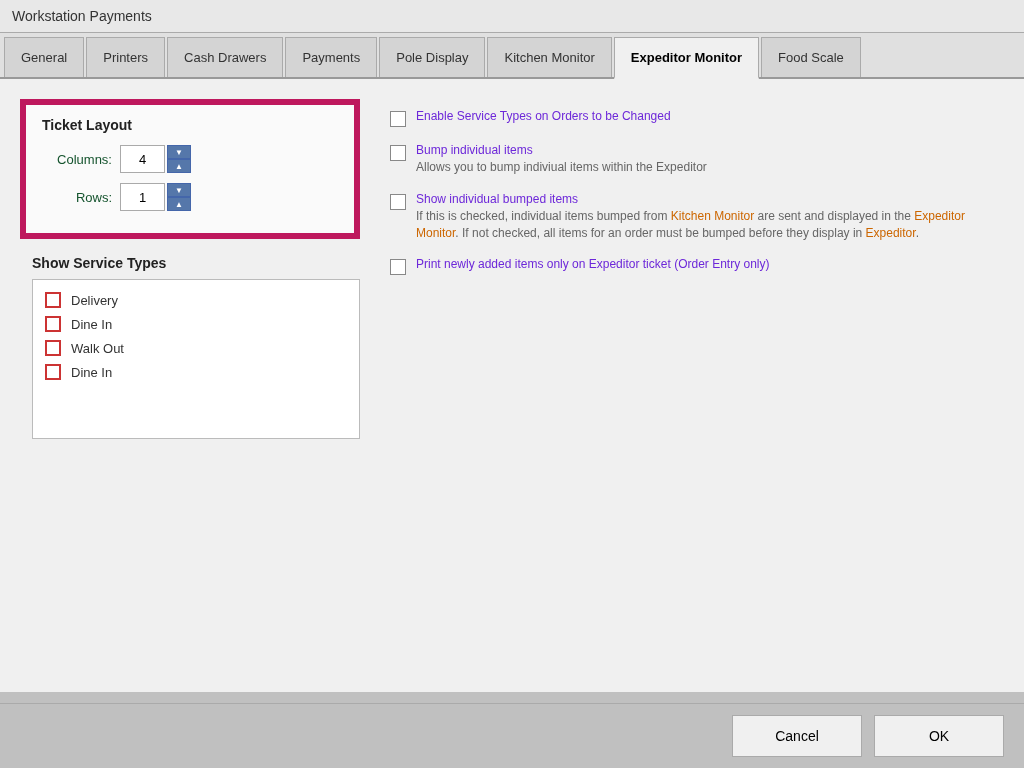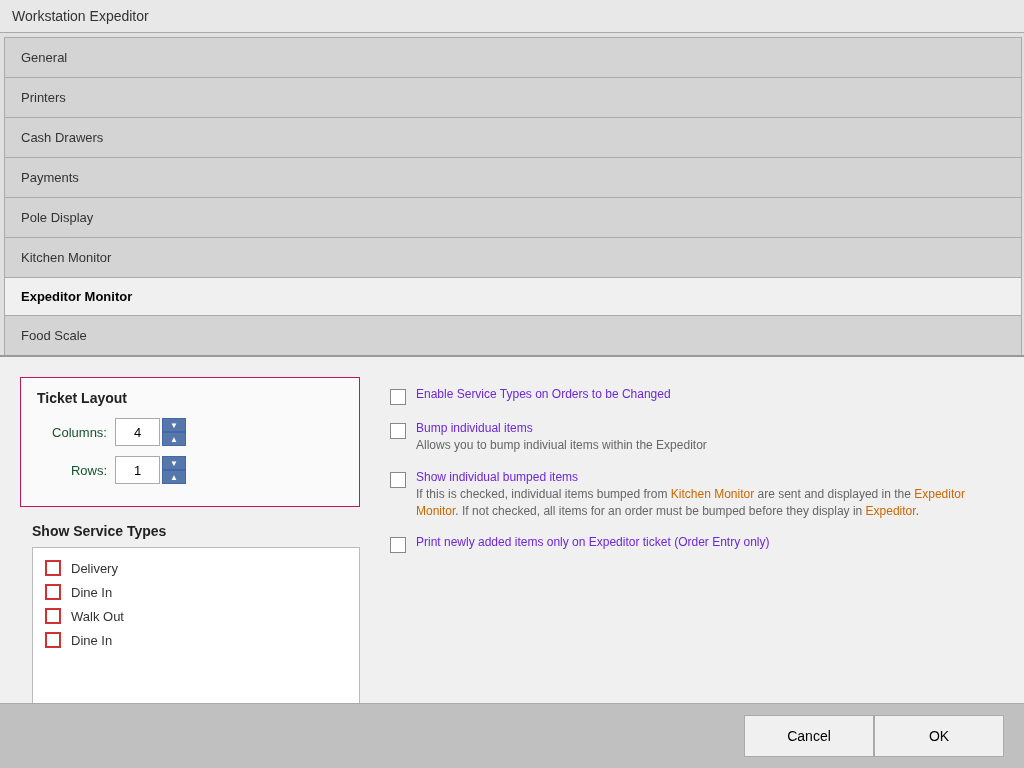--- a/index.html
+++ b/index.html
@@ -13,21 +13,20 @@
       color: #333;
       border-bottom: 1px solid #aaa;
     }
 
     .tabs-container {
       background: #e0e0e0;
       display: flex;
       border-bottom: 2px solid #999;
       padding-top: 4px;
       padding-left: 4px;
-      flex-direction: column;
     }
 
     .tab {
       padding: 8px 16px;
       font-size: 13px;
       cursor: pointer;
       background: #d4d4d4;
       border: 1px solid #aaa;
       border-bottom: none;
       margin-right: 2px;
@@ -60,21 +59,21 @@
     .left-panel {
       min-width: 340px;
     }
 
     .right-panel {
       flex: 1;
       padding-top: 10px;
     }
 
     .section-box {
-      border: 1px solid #be185d;
+      border: 6px solid #be185d;
       background: #fafafa;
       padding: 12px 16px;
       margin-bottom: 16px;
     }
 
     .section-title {
       font-size: 14px;
       font-weight: bold;
       margin-bottom: 12px;
       color: #222;
@@ -204,37 +203,38 @@
       position: absolute;
       bottom: 0;
       left: 0;
       right: 0;
       height: 65px;
       background: #c0c0c0;
       display: flex;
       align-items: center;
       justify-content: flex-end;
       padding: 0 20px;
+      gap: 12px;
       border-top: 1px solid #aaa;
     }
 
     .btn-bottom {
       width: 130px;
       height: 42px;
       font-size: 14px;
       cursor: pointer;
       border: 1px solid #aaa;
       background: #f0f0f0;
     }
   </style>
 </head>
 <body>
 
 <div class="title-bar">
-  <span>Workstation Expeditor</span>
+  <span>Workstation Payments</span>
 </div>
 
 <div class="tabs-container">
   <div class="tab">General</div>
   <div class="tab">Printers</div>
   <div class="tab">Cash Drawers</div>
   <div class="tab">Payments</div>
   <div class="tab">Pole Display</div>
   <div class="tab">Kitchen Monitor</div>
   <div class="tab active">Expeditor Monitor</div>

